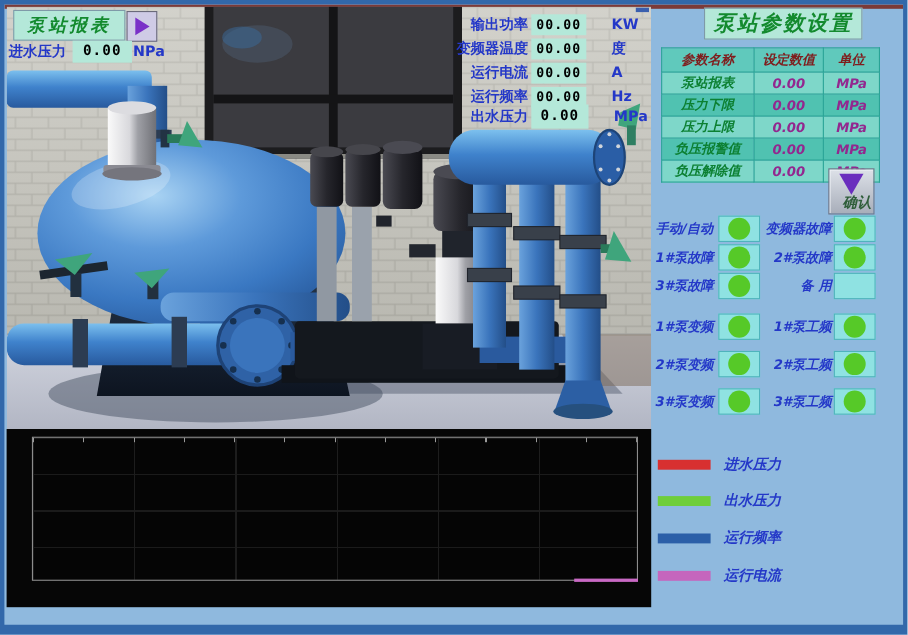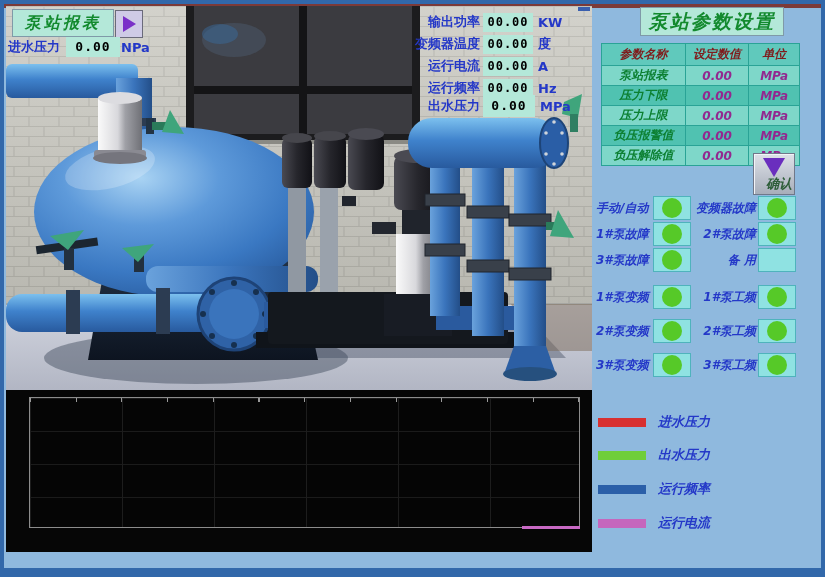--- a/index.html
+++ b/index.html
@@ -28,21 +28,21 @@
   .val-box{background:#b4e8d9;color:#000;font-family:"DejaVu Sans Mono",monospace;
     font-weight:bold;text-align:center;letter-spacing:1px;}
 
   .inlet-row{position:absolute;left:2px;top:31px;display:flex;align-items:center;}
   .inlet-row .val-box{width:54px;height:20px;line-height:20px;font-size:13px;margin-left:6px;}
   .inlet-row .unit{margin-left:1px;text-align:center;}
 
   .ro{position:absolute;left:350px;width:236px;height:20px;display:flex;align-items:center;}
   .ro-label{width:124px;text-align:right;padding-right:3px;}
   .ro .val-box{width:50px;height:19px;line-height:19px;font-size:12px;}
-  .ro-unit{margin-left:5px;}
+  .ro-unit{margin-left:23px;}
   .ro.outlet .val-box{width:52px;height:22px;line-height:22px;font-size:13px;}
 
   
   .chart{position:absolute;left:2px;top:386px;width:586px;height:162px;background:#060606;}
   .plot{position:absolute;left:23px;top:7px;width:549px;height:129px;border:1px solid #8c8c8c;
     background:
       repeating-linear-gradient(to right, #1d1d1d 0 1px, transparent 1px 92px),
       repeating-linear-gradient(to bottom, #1b1b1b 0 1px, transparent 1px 33px),
       #050505;}
   .plot-ticks{position:absolute;left:0;top:0;right:0;height:4px;

